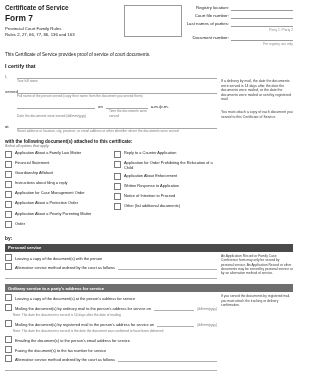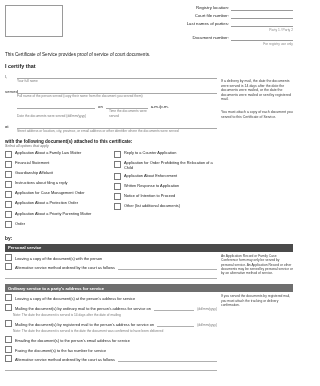--- a/index.html
+++ b/index.html
@@ -66,20 +66,26 @@
   .fline{border-bottom:1px solid #9a9a9a;height:14px;}
 
   .gap6{height:6px;}
 </style>
 </head>
 <body>
 
 <div class="page">
 
   <div class="hdr">
+    <div class="hdr-left">
+      <div class="t1">Certificate of Service</div>
+      <div class="t2">Form 7</div>
+      <div class="t3">Provincial Court Family Rules</div>
+      <div class="t3" style="margin-top:0">Rules 2, 27, 66, 77, 86, 136 and 163</div>
+    </div>
     <div class="hdr-mid"></div>
     <div class="hdr-right">
       <div class="rrow">
         <div class="rlab">Registry location:</div>
         <div class="rline"></div>
       </div>
       <div class="rrow">
         <div class="rlab">Court file number:</div>
         <div class="rline"></div>
       </div>

